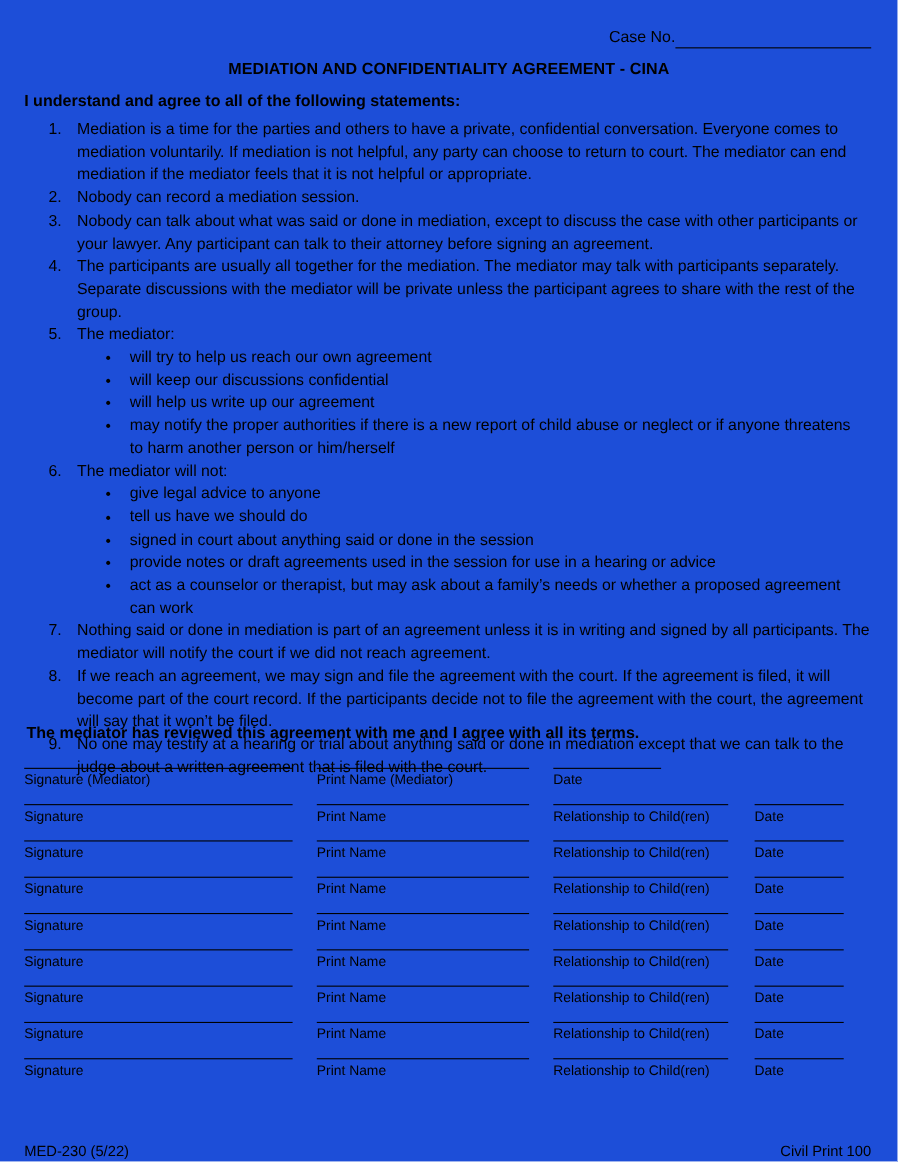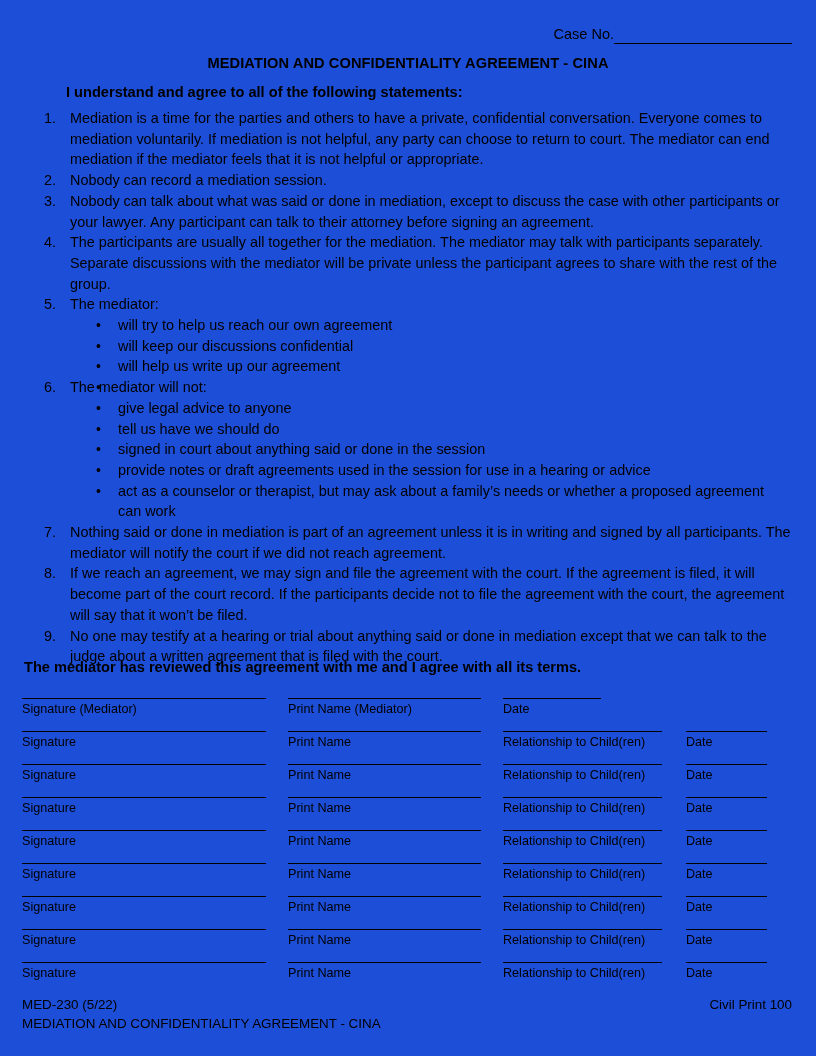--- a/index.html
+++ b/index.html
@@ -52,21 +52,20 @@
     font-size: 14.6px;
     font-weight: bold;
     letter-spacing: 0.1px;
   }
   .intro-heading {
     position: absolute;
     top: 84px;
     left: 22px;
     font-size: 14.6px;
     font-weight: bold;
-    margin-left: 44px;
   }
 
   
   .body-list {
     position: absolute;
     top: 108px;
     left: 0;
     width: 816px;
   }
   .num-item {
@@ -149,20 +148,21 @@
     left: 22px;
     right: 24px;
     top: 996px;
     font-size: 13.4px;
     line-height: 18px;
   }
   .footer-top {
     display: flex;
     justify-content: space-between;
     align-items: flex-start;
+    margin-top: 42px;
   }
   .footer-bottom {
     margin-top: 1px;
   }
 </style>
 </head>
 <body>
 
 <div class="page">
 
@@ -178,21 +178,21 @@
   <div class="body-list" id="body-list">
       <div class="num-item"><span class="marker">1.</span><span>Mediation is a time for the parties and others to have a private, confidential conversation.  Everyone comes to mediation voluntarily.  If mediation is not helpful, any party can choose to return to court.  The mediator can end mediation if the mediator feels that it is not helpful or appropriate.</span></div>
       <div class="num-item"><span class="marker">2.</span><span>Nobody can record a mediation session.</span></div>
       <div class="num-item"><span class="marker">3.</span><span>Nobody can talk about what was said or done in mediation, except to discuss the case with other participants or your lawyer.  Any participant can talk to their attorney before signing an agreement.</span></div>
       <div class="num-item"><span class="marker">4.</span><span>The participants are usually all together for the mediation.  The mediator may talk with participants separately.  Separate discussions with the mediator will be private unless the participant agrees to share with the rest of the group.</span></div>
       <div class="num-item"><span class="marker">5.</span><span>The mediator:</span></div>
       <div class="bullet-list">
         <div class="bullet-item"><span class="dot">•</span><span>will try to help us reach our own agreement</span></div>
         <div class="bullet-item"><span class="dot">•</span><span>will keep our discussions confidential</span></div>
         <div class="bullet-item"><span class="dot">•</span><span>will help us write up our agreement</span></div>
-        <div class="bullet-item"><span class="dot">•</span></div>
+        <div class="bullet-item"><span class="dot">•</span><span>may notify the proper authorities if there is a new report of child abuse or neglect or if anyone threatens to harm another person or him/herself</span></div>
       </div>
       <div class="num-item"><span class="marker">6.</span><span>The mediator will not:</span></div>
       <div class="bullet-list">
         <div class="bullet-item"><span class="dot">•</span><span>give legal advice to anyone</span></div>
         <div class="bullet-item"><span class="dot">•</span><span>tell us have we should do</span></div>
         <div class="bullet-item"><span class="dot">•</span><span>signed in court about anything said or done in the session</span></div>
         <div class="bullet-item"><span class="dot">•</span><span>provide notes or draft agreements used in the session for use in a hearing or advice</span></div>
         <div class="bullet-item"><span class="dot">•</span><span>act as a counselor or therapist, but may ask about a family’s needs or whether a proposed agreement can work</span></div>
       </div>
       <div class="num-item"><span class="marker">7.</span><span>Nothing said or done in mediation is part of an agreement unless it is in writing and signed by all participants.  The mediator will notify the court if we did not reach agreement.</span></div>

